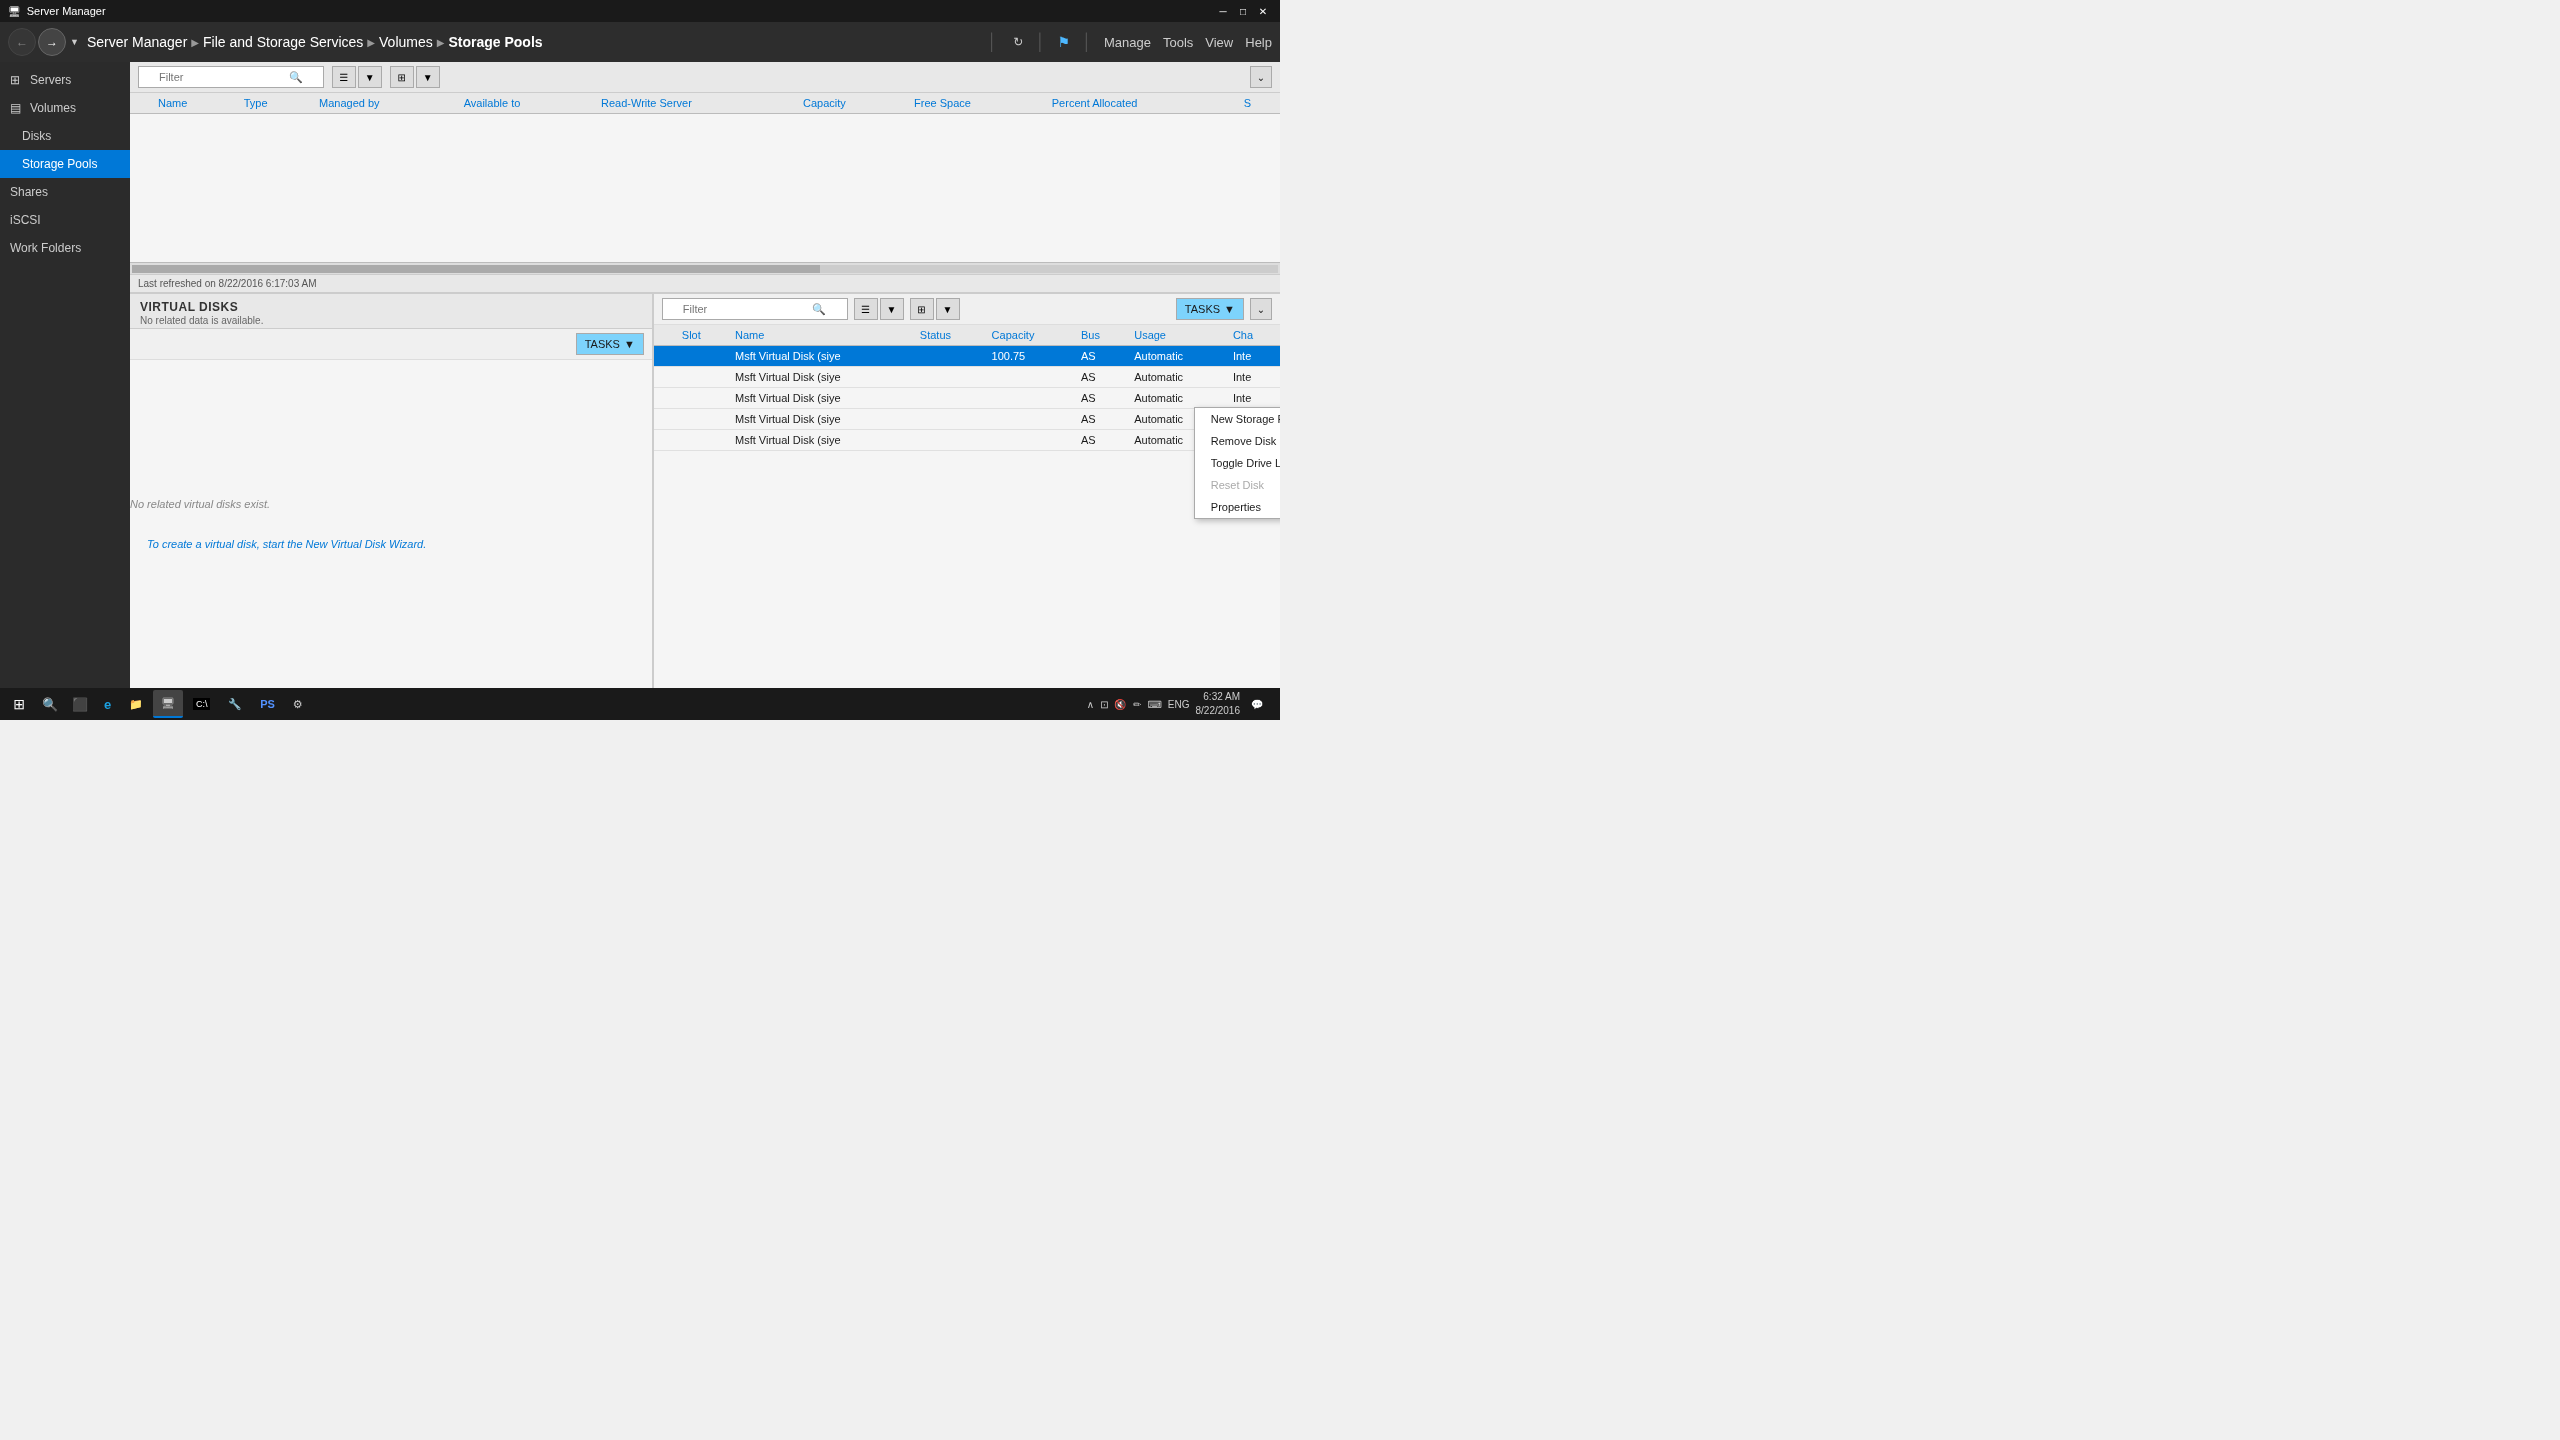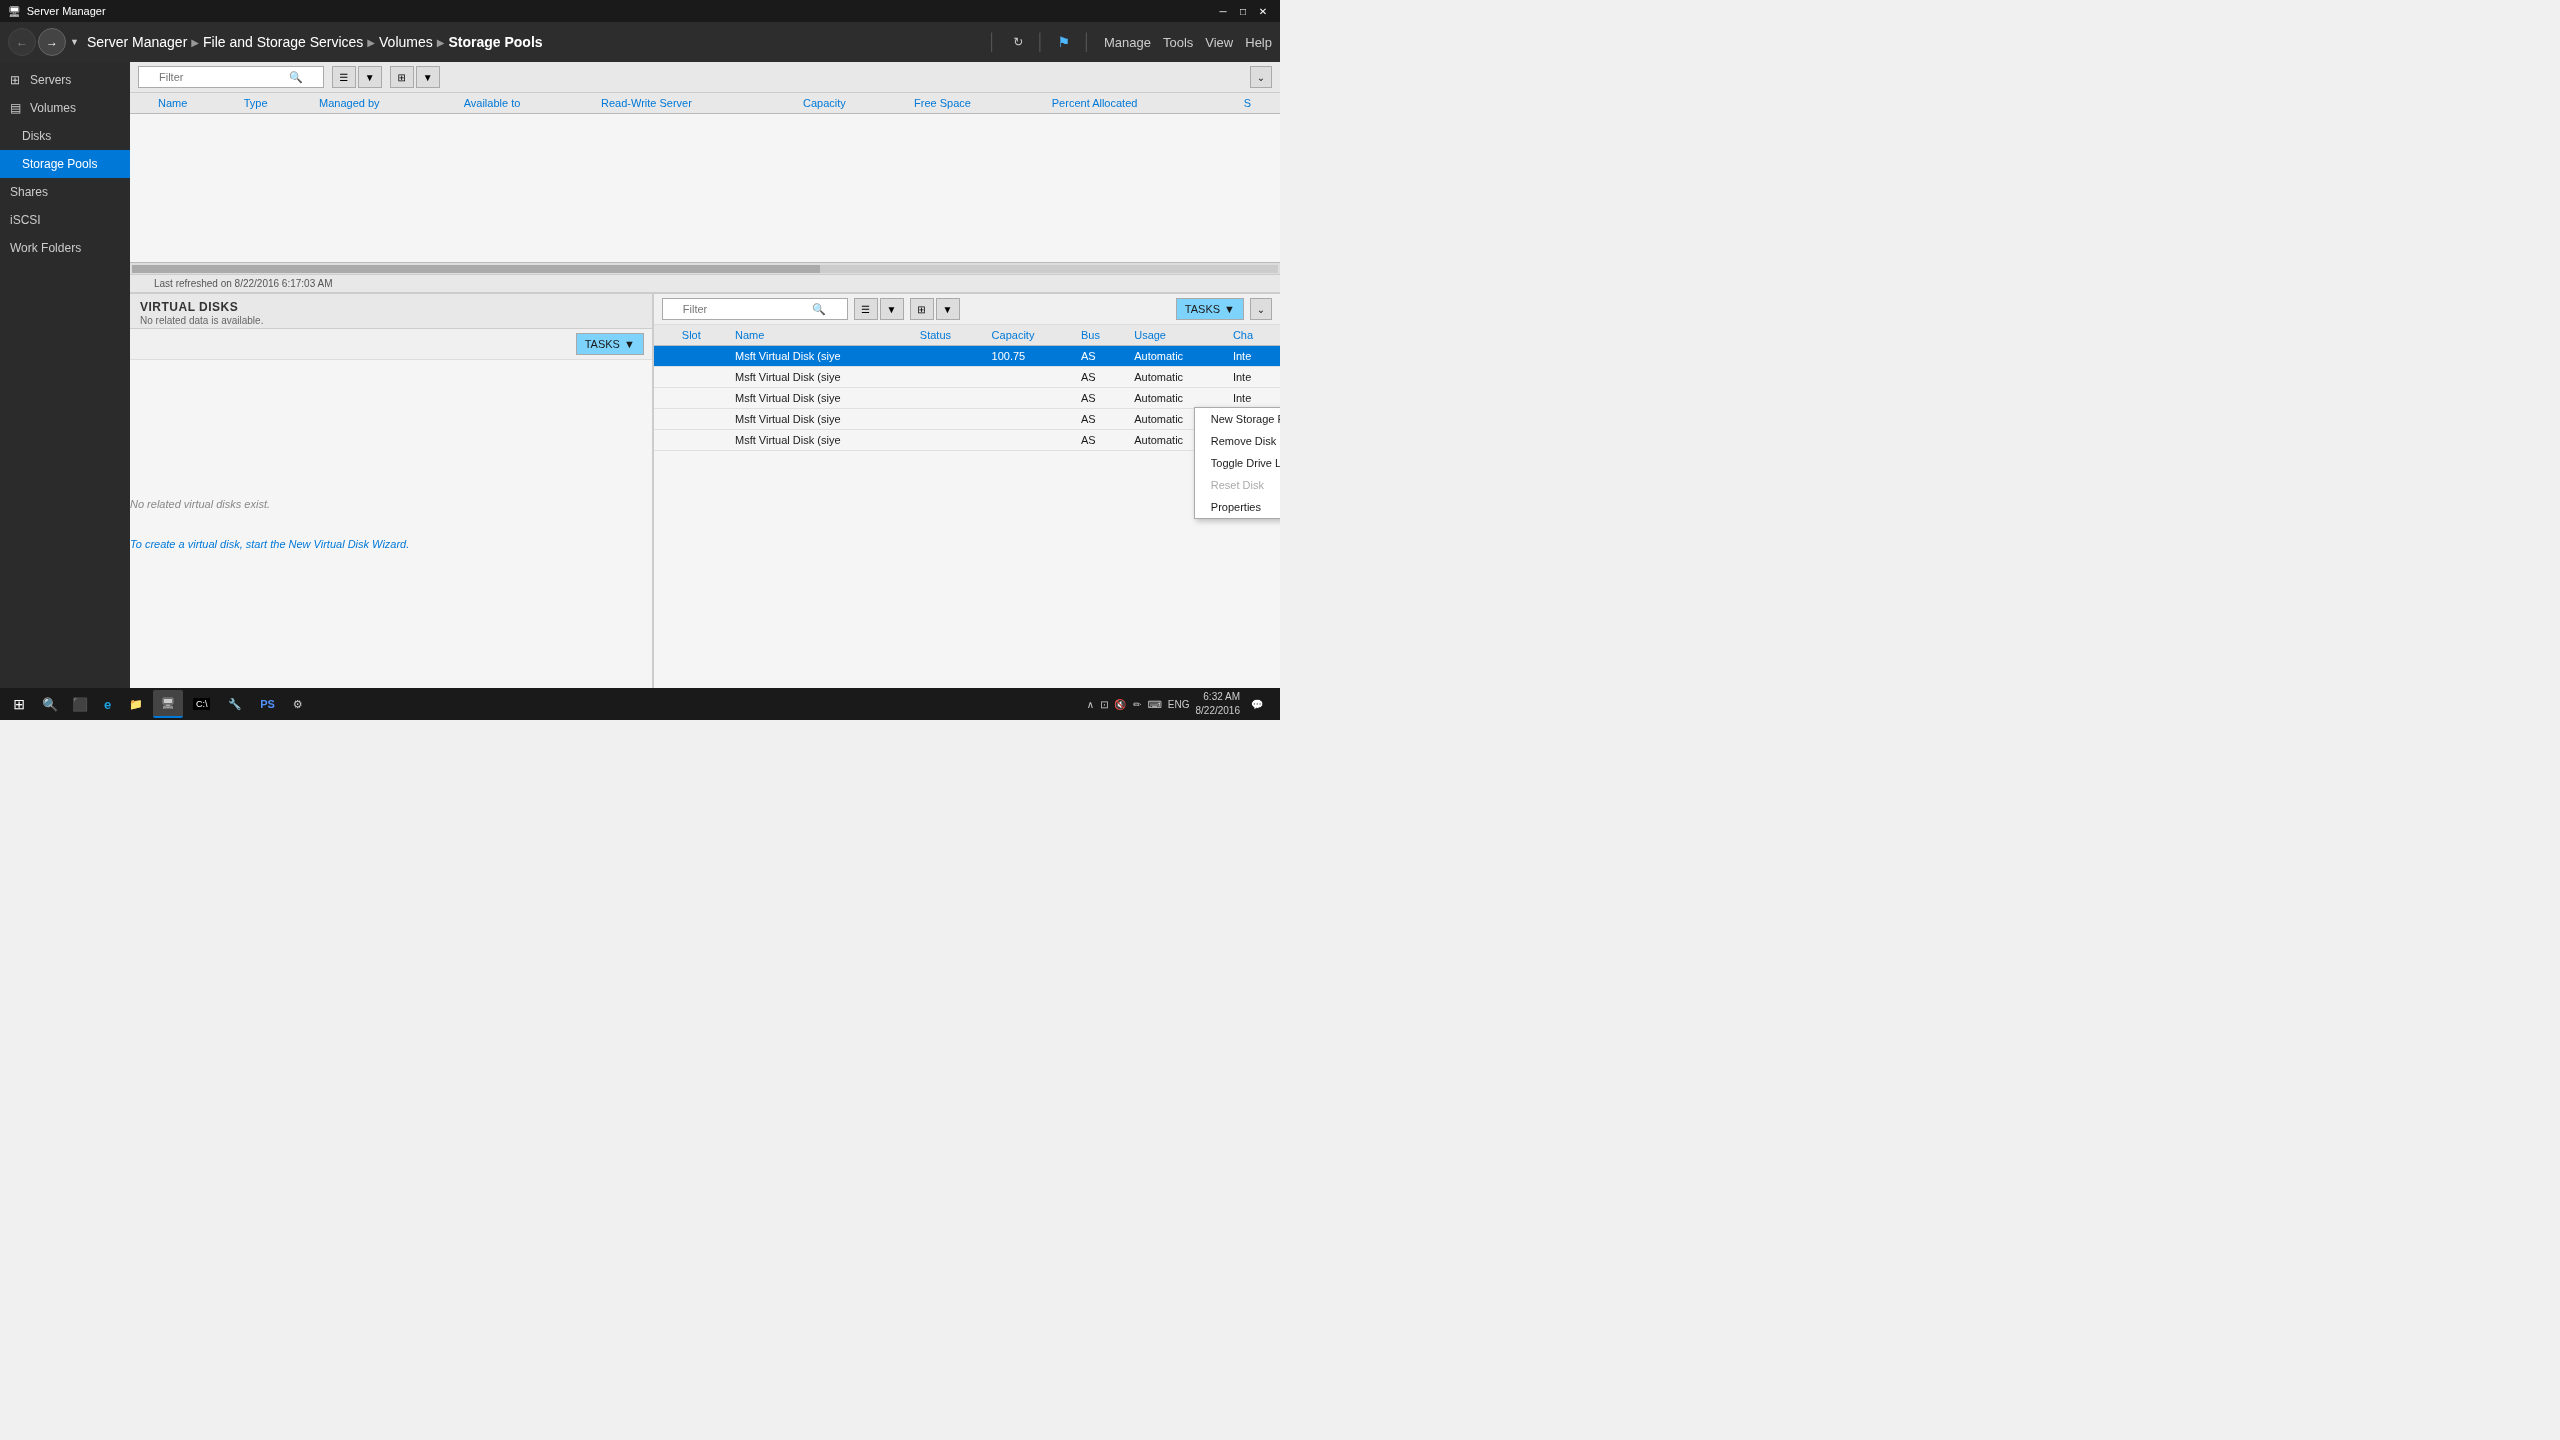--- a/index.html
+++ b/index.html
@@ -205,21 +205,21 @@
       flex: 0 0 230px;
       overflow: hidden;
       display: flex;
       flex-direction: column;
     }
     .table-scroll {
       overflow-x: auto;
       flex: 1;
     }
     .table-footer {
-      padding: 3px 24px;
+      padding: 3px 8px;
       font-size: 10px;
       color: #555;
       border-top: 1px solid #ccc;
       background: #e8e8e8;
       flex-shrink: 0;
     }
     .scrollbar-h {
       height: 12px;
       background: #ddd;
       border-top: 1px solid #bbb;
@@ -302,20 +302,21 @@
       color: #888;
       font-style: italic;
       font-size: 11px;
       gap: 28px;
     }
     .panel-empty-link {
       color: #0078d7;
       font-style: italic;
       cursor: pointer;
       font-size: 11px;
+      margin-left: 17px;
     }
 
     
     .phys-panel {
       flex: 1.2;
       display: flex;
       flex-direction: column;
       border-left: 2px solid #ccc;
     }
 

